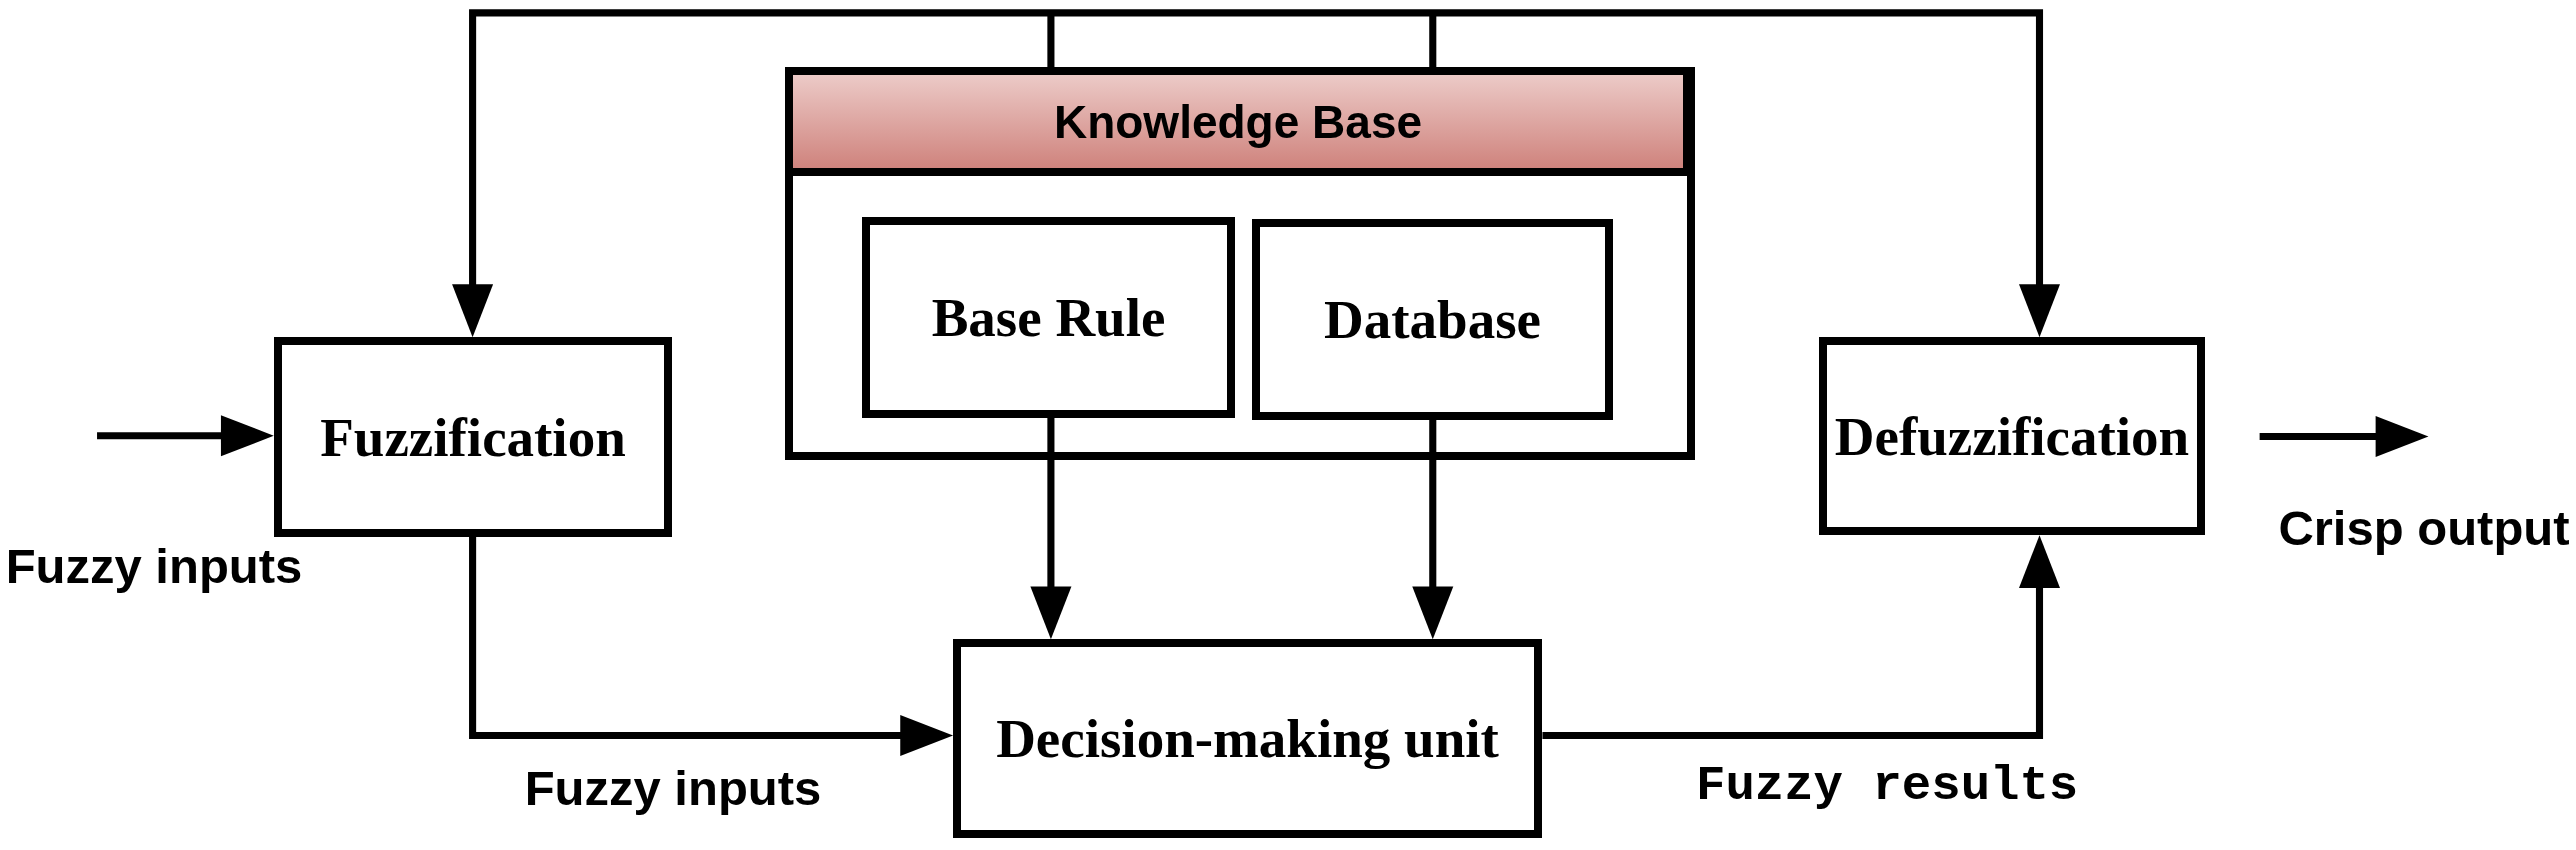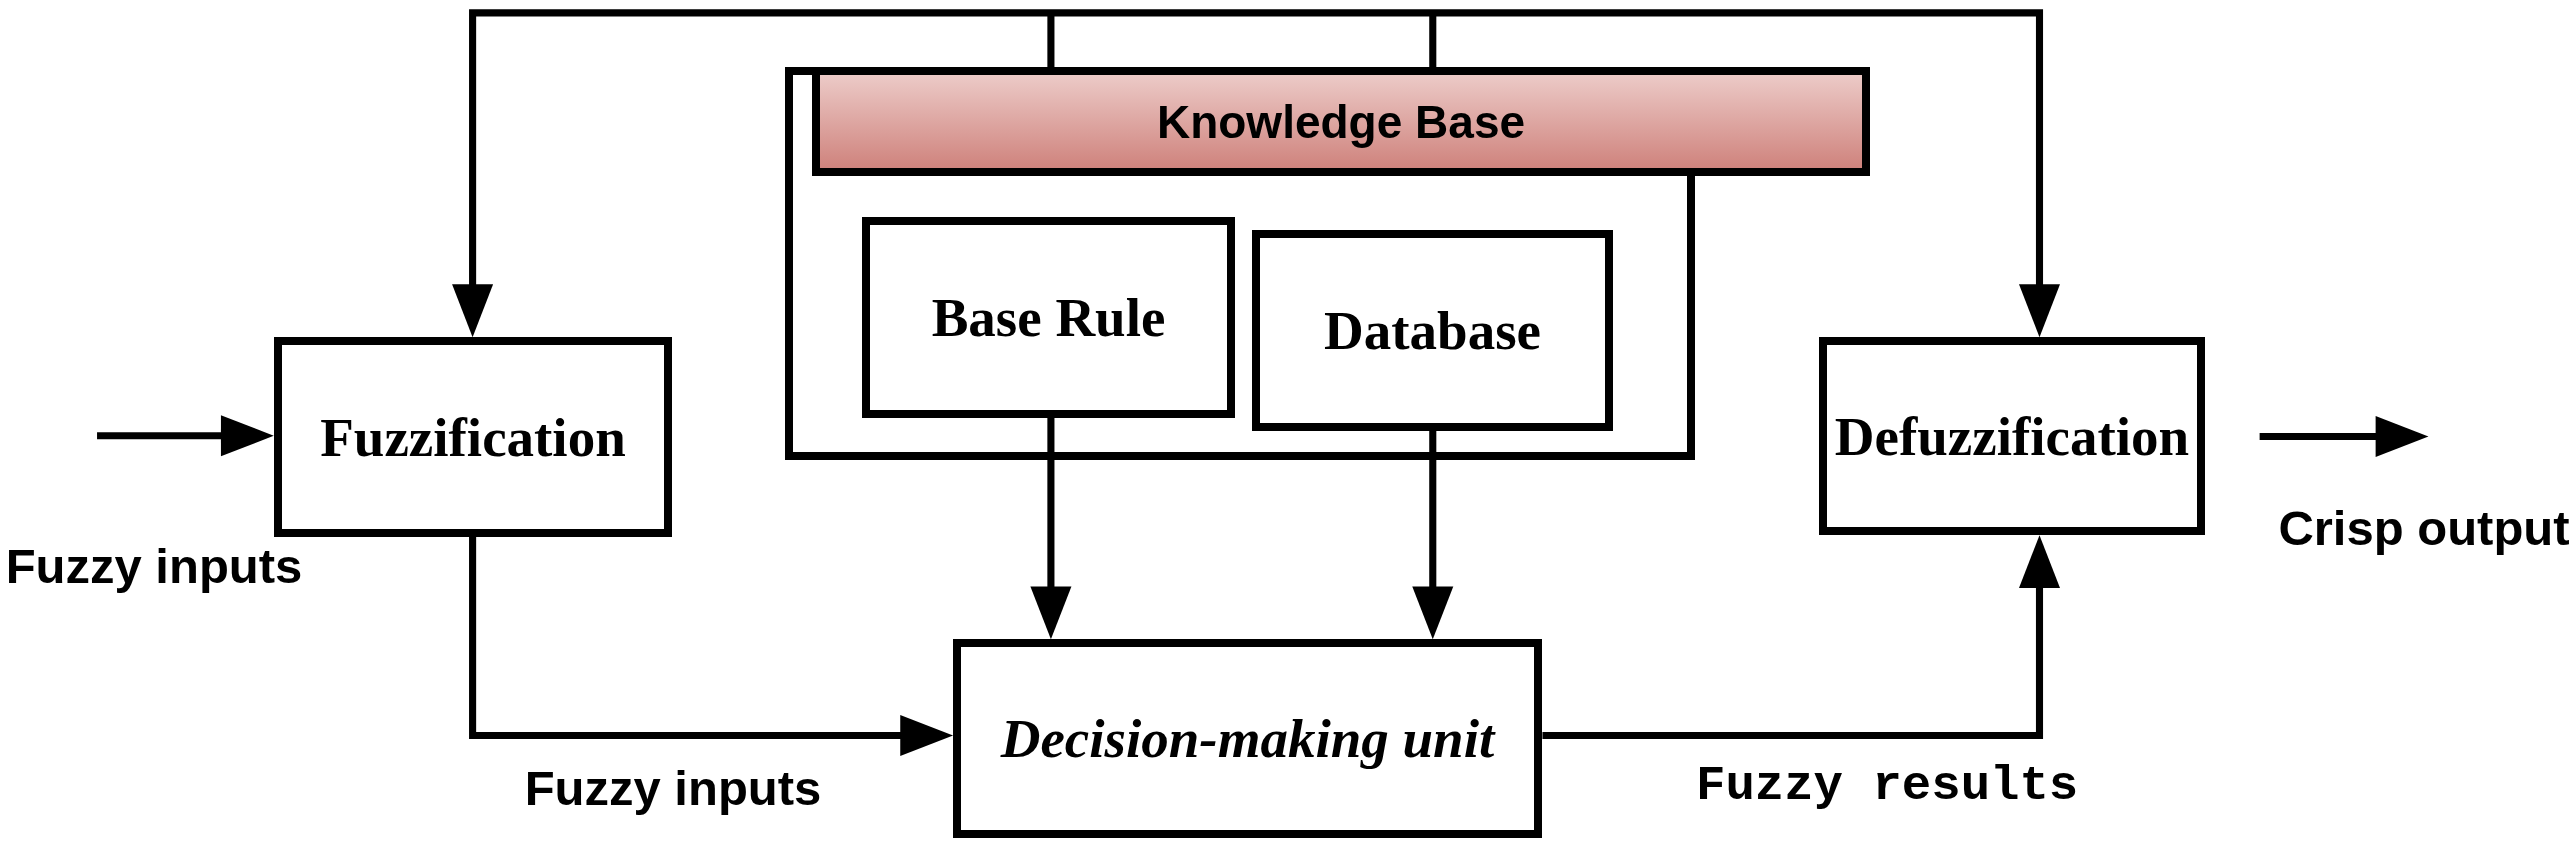--- a/index.html
+++ b/index.html
@@ -103,41 +103,41 @@
 
     <path class="connector" d="M 1955 932 L 2585 932 L 2585 741"></path>
     <polygon class="arrowhead" points="2585,678 2559,745 2611,745"></polygon>
 
     <path class="connector" d="M 2864 553 L 3015 553"></path>
     <polygon class="arrowhead" points="3078,553 3011,527 3011,579"></polygon>
   </svg>
 
   <div class="box" id="kb-container" style="left:785px; top:67px; width:910px; height:393px;"></div>
 
-  <div id="kb-header" style="left: 785px; top: 67px; width: 1058px; height: 109px; background: linear-gradient(rgb(236, 202, 199) 0%, rgb(207, 131, 125) 100%); margin-left: 27px;">
+  <div id="kb-header" style="left: 785px; top: 67px; width: 906px; height: 109px; background: linear-gradient(rgb(236, 202, 199) 0%, rgb(207, 131, 125) 100%);">
     <span class="kb-label">Knowledge Base</span>
   </div>
 
   <div class="box" style="left:862px; top:217px; width:373px; height:201px;">
     <span class="box-label">Base Rule</span>
   </div>
 
-  <div class="box" style="left:1252px; top:230px; width:361px; height:201px;">
+  <div class="box" style="left:1252px; top:219px; width:361px; height:201px;">
     <span class="box-label">Database</span>
   </div>
 
   <div class="box" style="left:274px; top:337px; width:398px; height:200px;">
     <span class="box-label">Fuzzification</span>
   </div>
 
   <div class="box" style="left:1819px; top:337px; width:386px; height:198px;">
     <span class="box-label">Defuzzification</span>
   </div>
 
-  <div class="box" style="left:953px; top:639px; width:589px; height:199px;font-style:italic;">
+  <div class="box" style="left:953px; top:639px; width:589px; height:199px;">
     <span class="box-label">Decision-making unit</span>
   </div>
 
   <div class="flow-label" style="left:4px; top:537px; width:300px;">Fuzzy inputs</div>
 
   <div class="flow-label" style="left:517px; top:759px; width:312px;">Fuzzy inputs</div>
 
   <div class="flow-label" style="left:1696px; top:757px; width:323px;font-family:Liberation Mono, monospace;">Fuzzy results</div>
 
   <div class="flow-label" style="left:2268px; top:499px; width:312px;">Crisp output</div>

